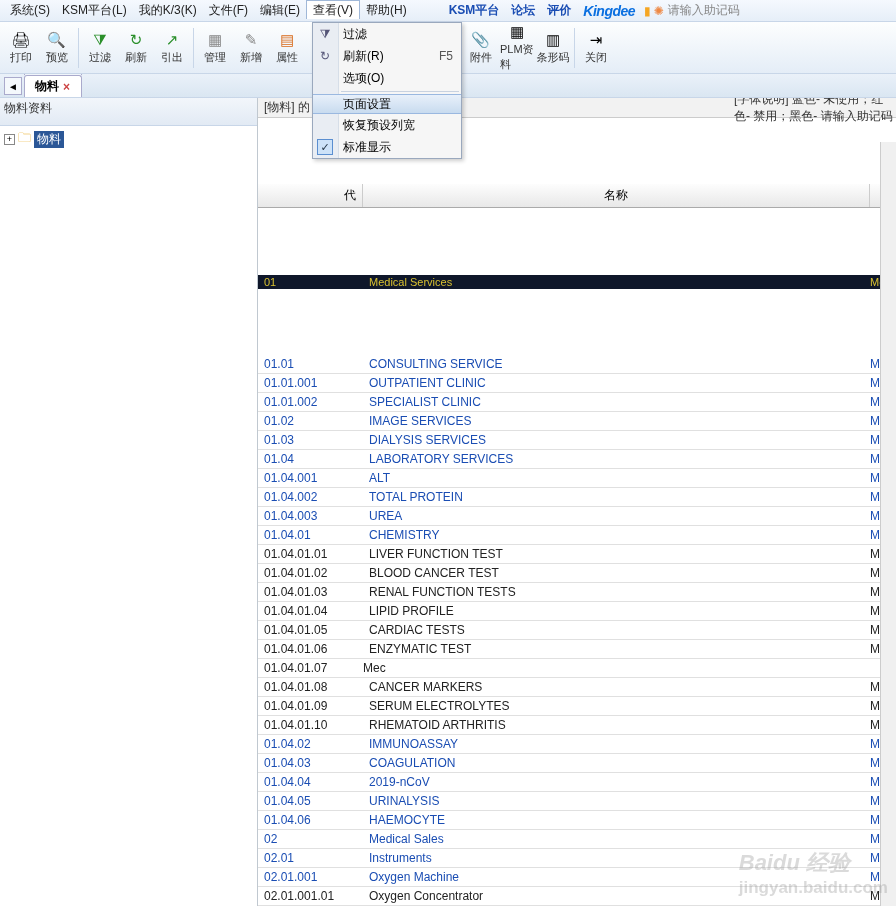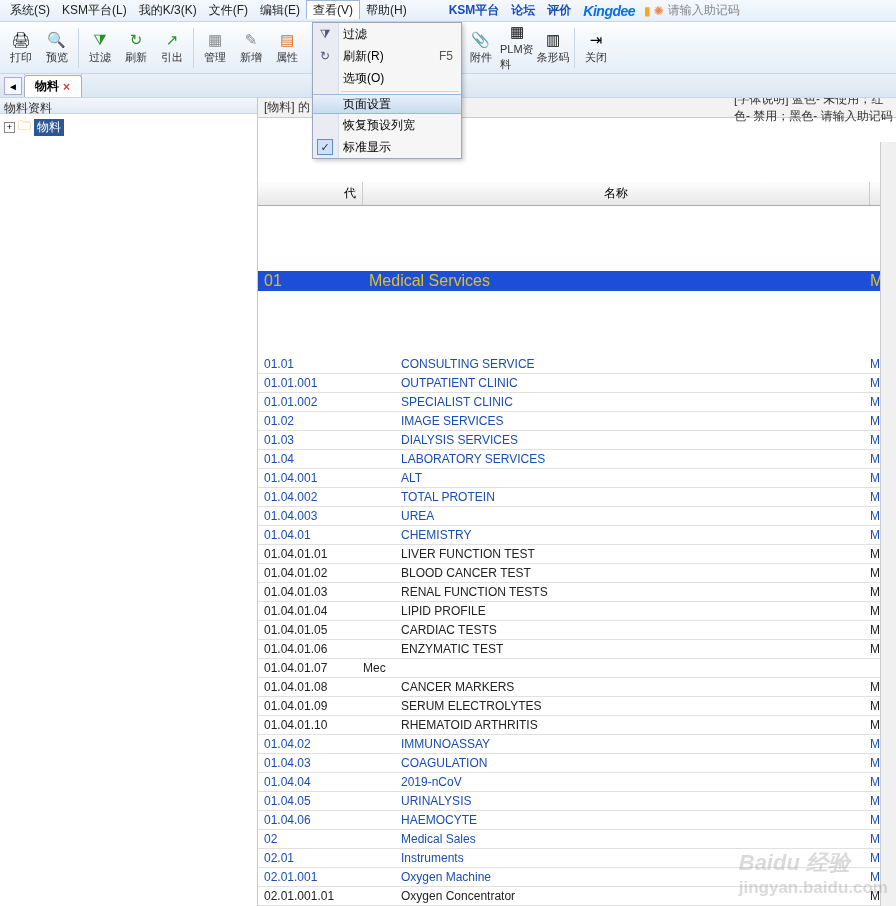--- a/index.html
+++ b/index.html
@@ -19,42 +19,42 @@
 .tbtn .lb { font-size: 11px; color: #333; margin-top: 1px; }
 .tsep { width: 1px; height: 40px; background: #c8d6e8; margin: 0 2px; }
 
 .tabbar { height: 24px; background: linear-gradient(#eaf1f9, #dae6f2); border-bottom: 1px solid #c8d6e8; display: flex; align-items: flex-end; padding-left: 2px; }
 .tabbar .nav { width: 18px; height: 18px; border: 1px solid #aac; background: #f4f8fc; margin: 2px; display: flex; align-items: center; justify-content: center; font-size: 10px; }
 .tabbar .tab { height: 22px; padding: 3px 10px; border: 1px solid #aac; border-bottom: none; background: #f0f5fb; margin-right: 2px; border-radius: 3px 3px 0 0; display: flex; align-items: center; gap: 4px; }
 .tabbar .tab.active { background: #fff; font-weight: bold; }
 
 .body { display: flex; height: calc(906px - 22px - 52px - 24px); }
 .side { width: 258px; border-right: 1px solid #c0c8d0; background: #fff; display:flex; flex-direction: column;}
-.side .hdr { height: 16px; background: linear-gradient(#f2f6fb, #e2eaf4); border-bottom: 1px solid #c8d6e8; padding: 2px 4px; color: #333; }
+.side .hdr { height: 28px; background: linear-gradient(#f2f6fb, #e2eaf4); border-bottom: 1px solid #c8d6e8; padding: 2px 4px; color: #333; }
 .side .tree { padding: 4px; flex:1;}
 .side .node { display: flex; align-items: center; gap: 3px; height: 18px; }
 .side .node .exp { width: 11px; height: 11px; border: 1px solid #888; display: flex; align-items: center; justify-content: center; font-size: 9px; line-height: 1; background: #fff; }
 .side .node .fld { color: #e8b030; font-size: 13px; }
 .side .node .txt { background: #2b5797; color: #fff; padding: 0 3px; }
 
 .main { flex: 1; display: flex; flex-direction: column; position: relative; overflow: hidden; justify-content: space-between; }
 .legend { height: 20px; background: #f2f2f2; border-bottom: 1px solid #ccc; padding: 2px 6px; color: #333; display: flex; align-items: center; }
 .colhdr { display: flex; height: 24px; background: linear-gradient(#fdfdfd, #e8e8e8); border-bottom: 1px solid #aaa; }
 .colhdr .c1 { width: 105px; border-right: 1px solid #ccc; text-align: right; padding: 3px 6px; }
 .colhdr .c2 { flex: 1; border-right: 1px solid #ccc; text-align: center; padding: 3px; }
 .colhdr .c3 { width: 26px; }
 
-.headrow { display: flex; height: 20px; background: #1d4ed8; color: #d8c030; font-size: 16px; align-items: center; }
+.headrow { display: flex; height: 14px; background: #0f172a; color: #d8c030; font-size: 11px; align-items: center; }
 .headrow .c1 { width: 105px; padding: 0 6px; }
 .headrow .c2 { flex: 1; padding: 0 6px; }
 .headrow .c3 { width: 26px; }
 
 .row { display: flex; height: 19px; border-bottom: 1px solid #e0e0e0; align-items: center; font-size: 12px; }
 .row .c1 { width: 105px; padding: 0 6px; }
-.row .c2 { flex: 1; padding: 0 6px; margin-left: 32px; }
+.row .c2 { flex: 1; padding: 0 6px; }
 .row .c3 { width: 26px; padding: 0; }
 .row.blue .c1, .row.blue .c2, .row.blue .c3 { color: #1a4db3; }
 .row.black { color: #222; }
 
 .scrollbar { position: absolute; right: 0; top: 44px; bottom: 0; width: 16px; background: #f0f0f0; border-left: 1px solid #ccc; }
 
 .dropdown { position: absolute; left: 312px; top: 22px; width: 150px; background: #f6f6f6; border: 1px solid #9aa8bd; box-shadow: 2px 2px 4px rgba(0,0,0,0.2); z-index: 50; }
 .dropdown .iconcol { position:absolute; left:0; top:0; bottom:0; width:26px; background:#e9edf3; border-right:1px solid #d6dee8;}
 .dd-item { height: 22px; display: flex; align-items: center; position: relative; padding-left: 30px; cursor: default;}
 .dd-item .ic { position:absolute; left:4px; width:16px; display:flex; justify-content:center; color:#557; font-size:12px;}

